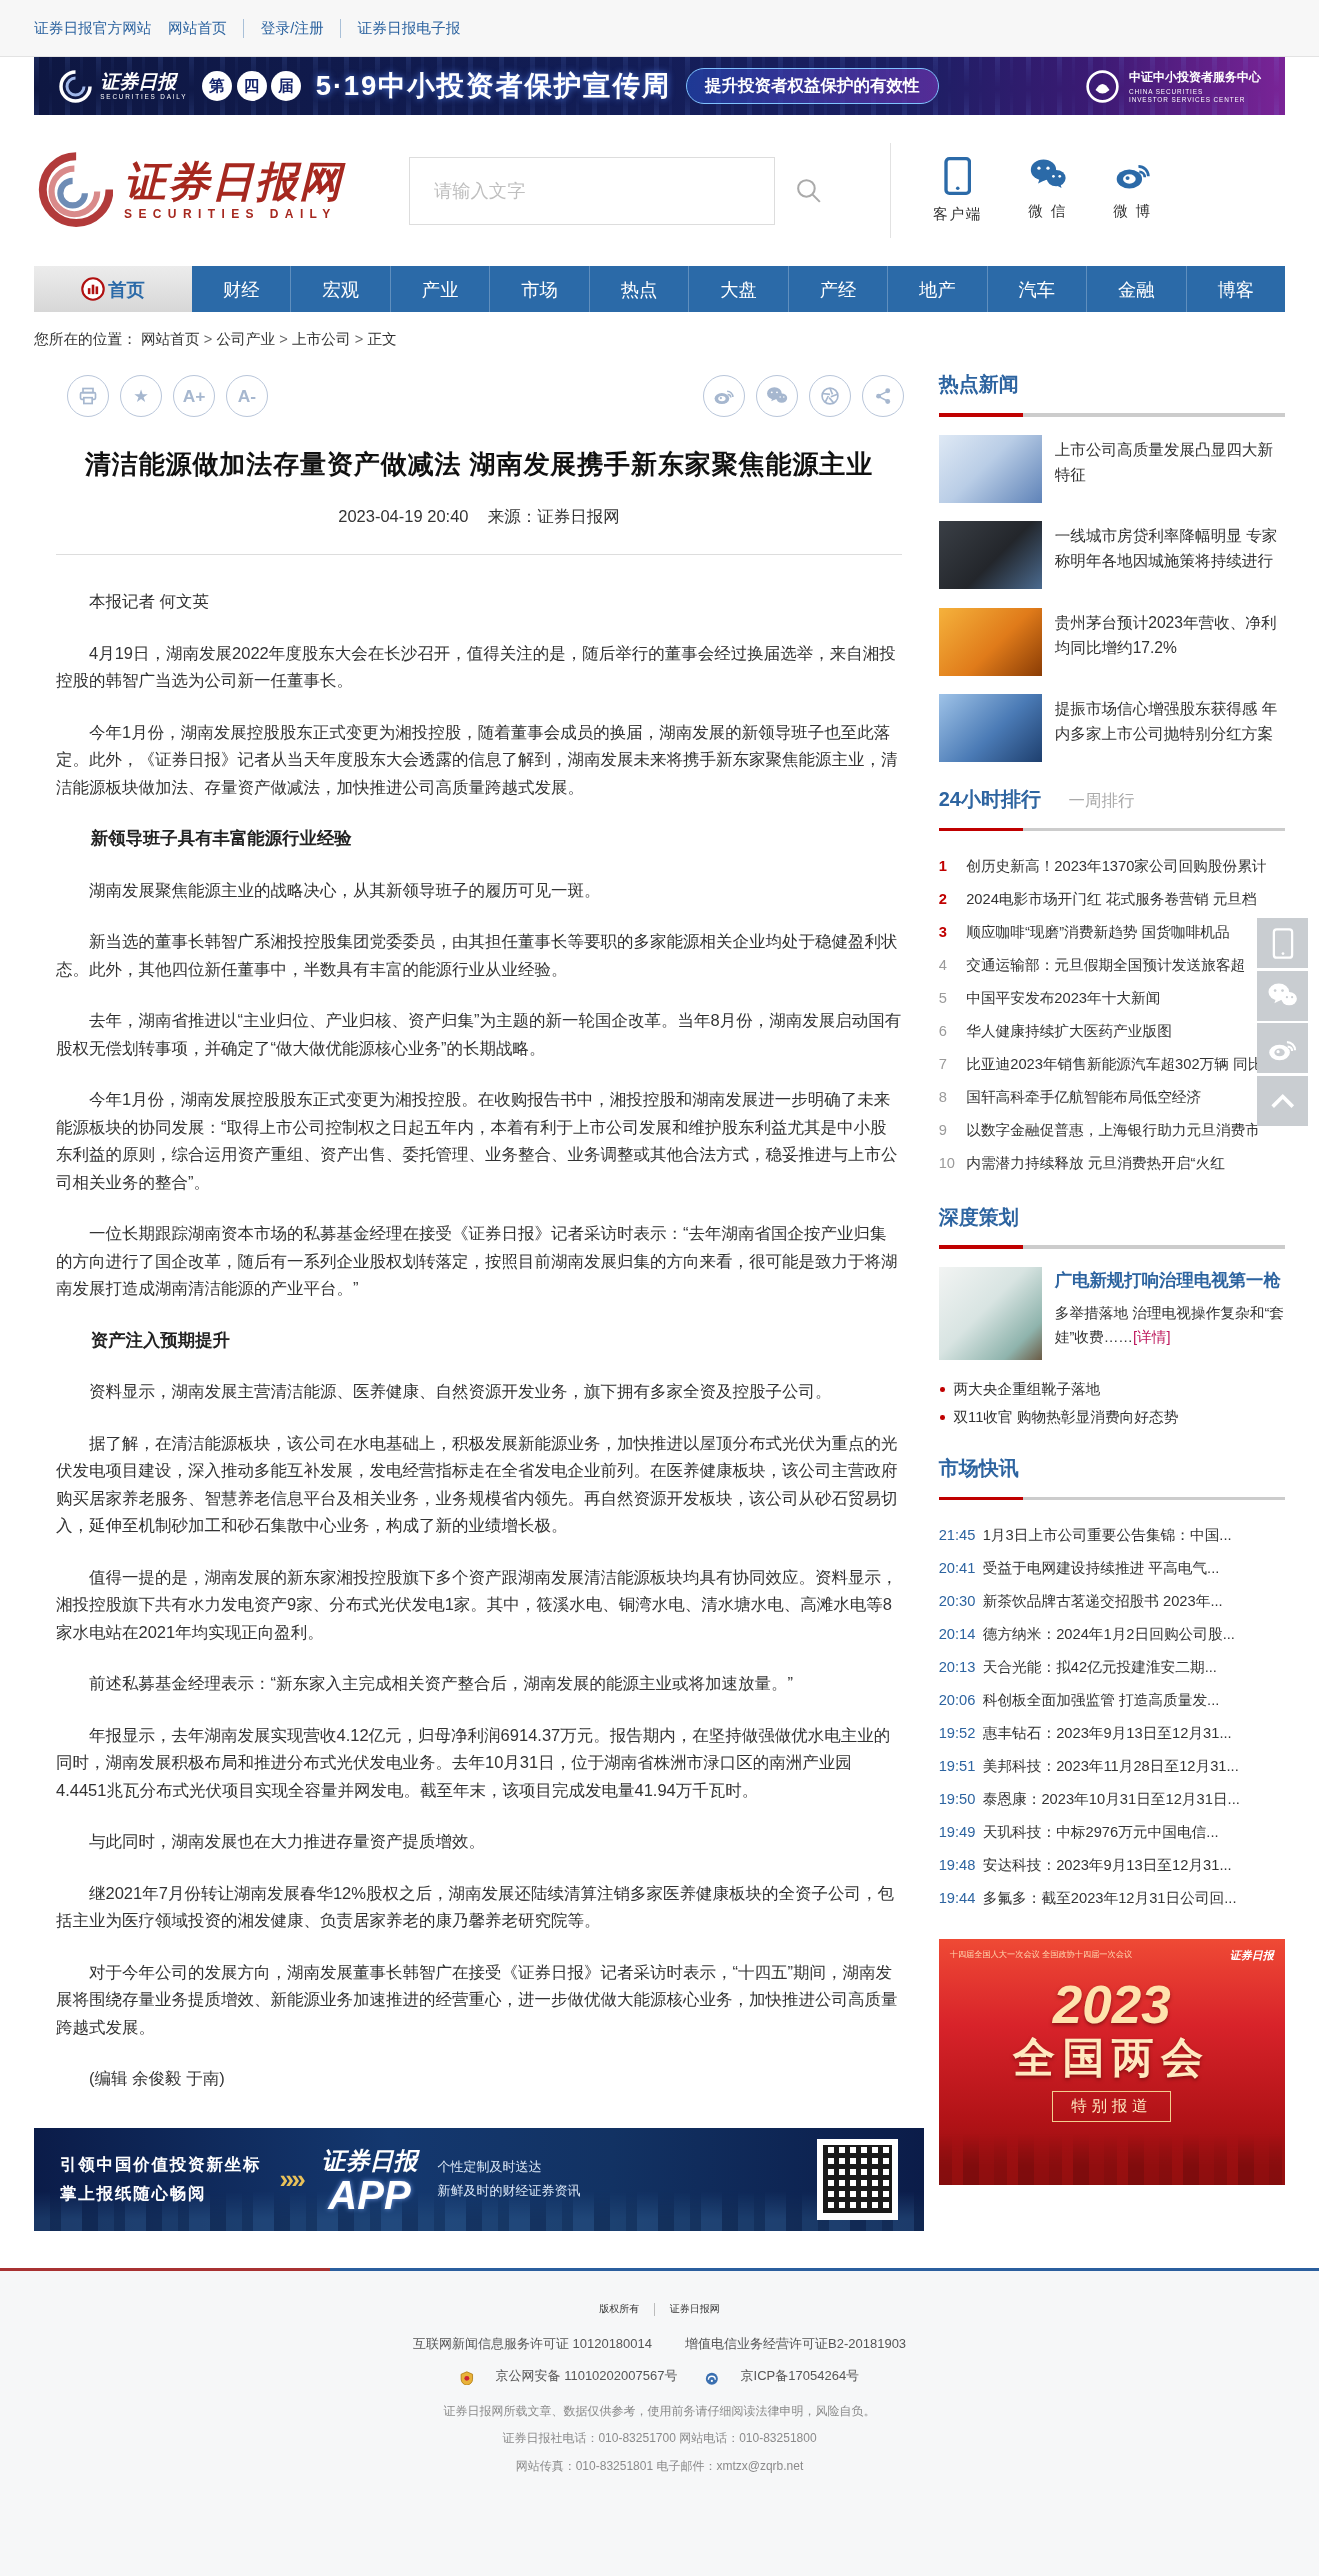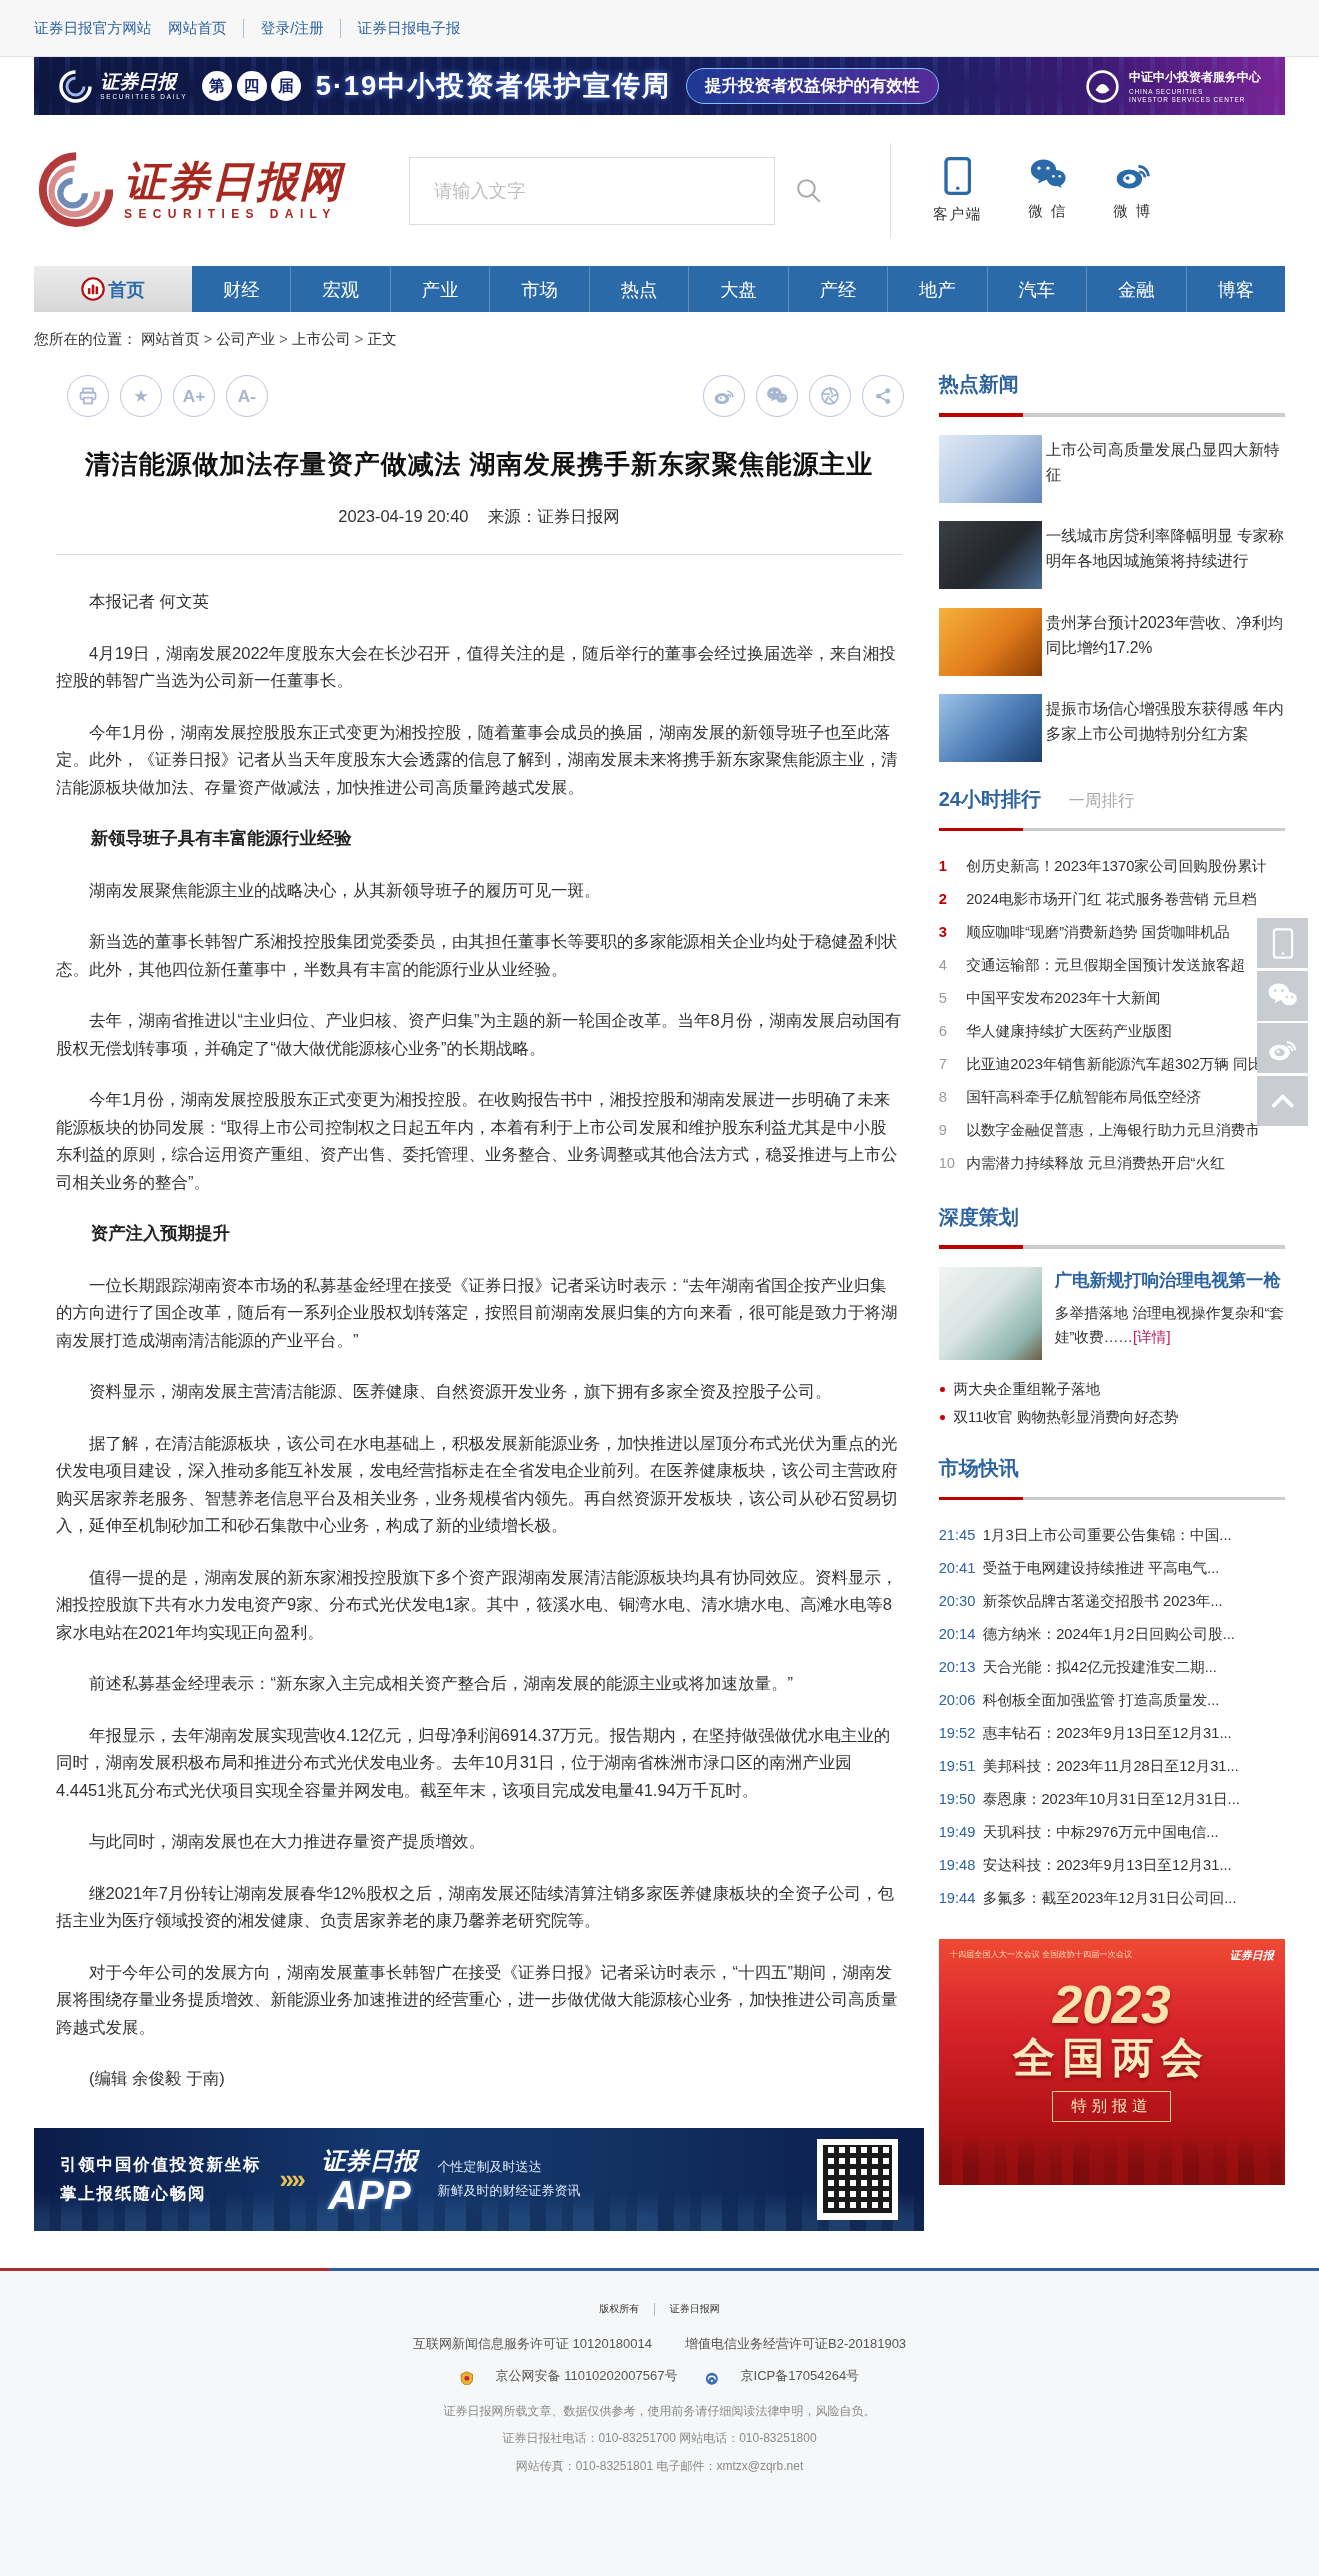--- a/index.html
+++ b/index.html
@@ -95,21 +95,21 @@
 .ab-col2{font-size:13px;line-height:24px;color:#dce8f7}
 .ab-qr{margin-left:auto;width:81px;height:81px;background:#fff;padding:6.4px}
 .ab-qr .px{width:100%;height:100%;
  background:repeating-linear-gradient(0deg,#1a1a1a 0 5.5px,transparent 5.5px 11px),repeating-linear-gradient(90deg,#1a1a1a 0 5.5px,#fff 5.5px 11px)}
 
 
 .s-sec{margin-bottom:24px}
 .s-head{font-size:20px;color:#2d64a0;font-weight:bold;margin:5.5px 0 14.7px}
 .s-rule{height:3.7px;background:#ccc;position:relative;margin-bottom:18.3px}
 .s-rule::before{content:"";position:absolute;left:0;top:0;bottom:0;width:84px;background:#c00000}
-.hn-item{display:flex;gap:4px;margin-bottom:18.3px;cursor:pointer}
+.hn-item{display:flex;gap:13px;margin-bottom:18.3px;cursor:pointer}
 .hn-thumb{width:103px;height:68px;flex:none}
 .hn-item:nth-of-type(1) .hn-thumb{background:linear-gradient(135deg,#dfe9f5 0%,#b9cde6 45%,#5f83b8 100%)}
 .hn-item:nth-of-type(2) .hn-thumb{background:linear-gradient(135deg,#3a3f46 0%,#23262b 55%,#4a6a8f 100%)}
 .hn-item:nth-of-type(3) .hn-thumb{background:linear-gradient(135deg,#f5b23c 0%,#e07b1a 55%,#8a3c05 100%)}
 .hn-item:nth-of-type(4) .hn-thumb{background:linear-gradient(135deg,#9fc3e8 0%,#4a7ab5 55%,#1e3f6e 100%)}
 .hn-title{font-size:15.6px;line-height:25px;color:#333;padding-top:1.8px}
 
 .rk-tabs{display:flex;align-items:baseline;gap:27.5px;margin:5.5px 0 14.7px}
 .rk-tab-active{font-size:20px;color:#2d64a0;font-weight:bold;cursor:pointer}
 .rk-tab-idle{font-size:16.5px;color:#a9a9a9;cursor:pointer}
@@ -412,23 +412,23 @@
           <p class="para sub">新领导班子具有丰富能源行业经验</p>
 
           <p class="para">湖南发展聚焦能源主业的战略决心，从其新领导班子的履历可见一斑。</p>
 
           <p class="para">新当选的董事长韩智广系湘投控股集团党委委员，由其担任董事长等要职的多家能源相关企业均处于稳健盈利状态。此外，其他四位新任董事中，半数具有丰富的能源行业从业经验。</p>
 
           <p class="para">去年，湖南省推进以“主业归位、产业归核、资产归集”为主题的新一轮国企改革。当年8月份，湖南发展启动国有股权无偿划转事项，并确定了“做大做优能源核心业务”的长期战略。</p>
 
           <p class="para">今年1月份，湖南发展控股股东正式变更为湘投控股。在收购报告书中，湘投控股和湖南发展进一步明确了未来能源板块的协同发展：“取得上市公司控制权之日起五年内，本着有利于上市公司发展和维护股东利益尤其是中小股东利益的原则，综合运用资产重组、资产出售、委托管理、业务整合、业务调整或其他合法方式，稳妥推进与上市公司相关业务的整合”。</p>
 
+          <p class="para">一位长期跟踪湖南资本市场的私募基金经理在接受《证券日报》记者采访时表示：“去年湖南省国企按产业归集的方向进行了国企改革，随后有一系列企业股权划转落定，按照目前湖南发展归集的方向来看，很可能是致力于将湖南发展打造成湖南清洁能源的产业平台。”</p>
+
           <p class="para sub">资产注入预期提升</p>
-
-          <p class="para">一位长期跟踪湖南资本市场的私募基金经理在接受《证券日报》记者采访时表示：“去年湖南省国企按产业归集的方向进行了国企改革，随后有一系列企业股权划转落定，按照目前湖南发展归集的方向来看，很可能是致力于将湖南发展打造成湖南清洁能源的产业平台。”</p>
 
           <p class="para">资料显示，湖南发展主营清洁能源、医养健康、自然资源开发业务，旗下拥有多家全资及控股子公司。</p>
 
           <p class="para">据了解，在清洁能源板块，该公司在水电基础上，积极发展新能源业务，加快推进以屋顶分布式光伏为重点的光伏发电项目建设，深入推动多能互补发展，发电经营指标走在全省发电企业前列。在医养健康板块，该公司主营政府购买居家养老服务、智慧养老信息平台及相关业务，业务规模省内领先。再自然资源开发板块，该公司从砂石贸易切入，延伸至机制砂加工和砂石集散中心业务，构成了新的业绩增长极。</p>
 
           <p class="para">值得一提的是，湖南发展的新东家湘投控股旗下多个资产跟湖南发展清洁能源板块均具有协同效应。资料显示，湘投控股旗下共有水力发电资产9家、分布式光伏发电1家。其中，筱溪水电、铜湾水电、清水塘水电、高滩水电等8家水电站在2021年均实现正向盈利。</p>
 
           <p class="para">前述私募基金经理表示：“新东家入主完成相关资产整合后，湖南发展的能源主业或将加速放量。”</p>
 
           <p class="para">年报显示，去年湖南发展实现营收4.12亿元，归母净利润6914.37万元。报告期内，在坚持做强做优水电主业的同时，湖南发展积极布局和推进分布式光伏发电业务。去年10月31日，位于湖南省株洲市渌口区的南洲产业园4.4451兆瓦分布式光伏项目实现全容量并网发电。截至年末，该项目完成发电量41.94万千瓦时。</p>

